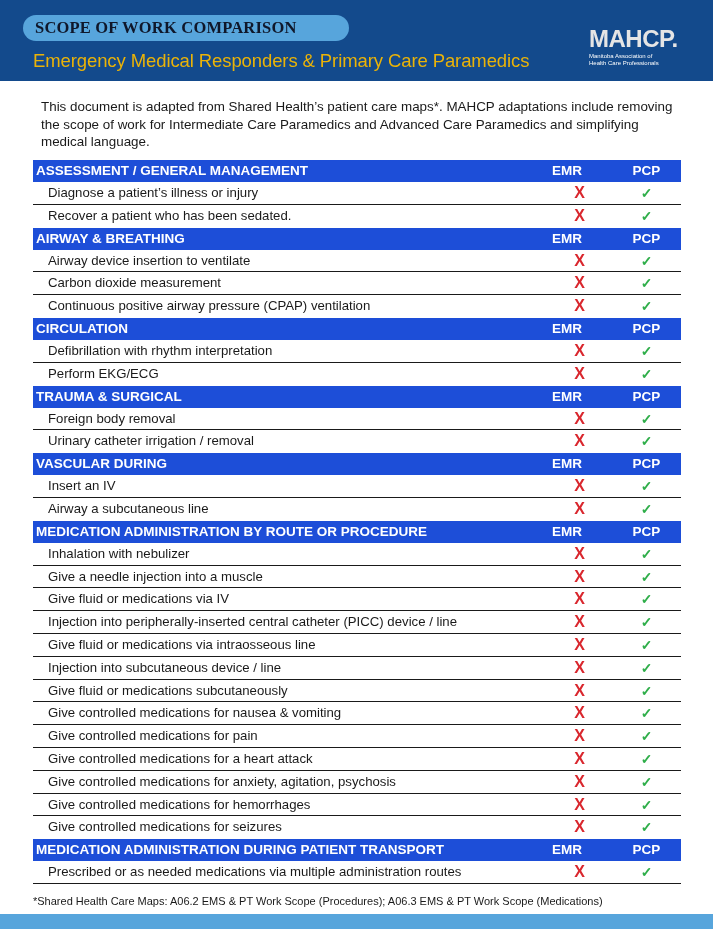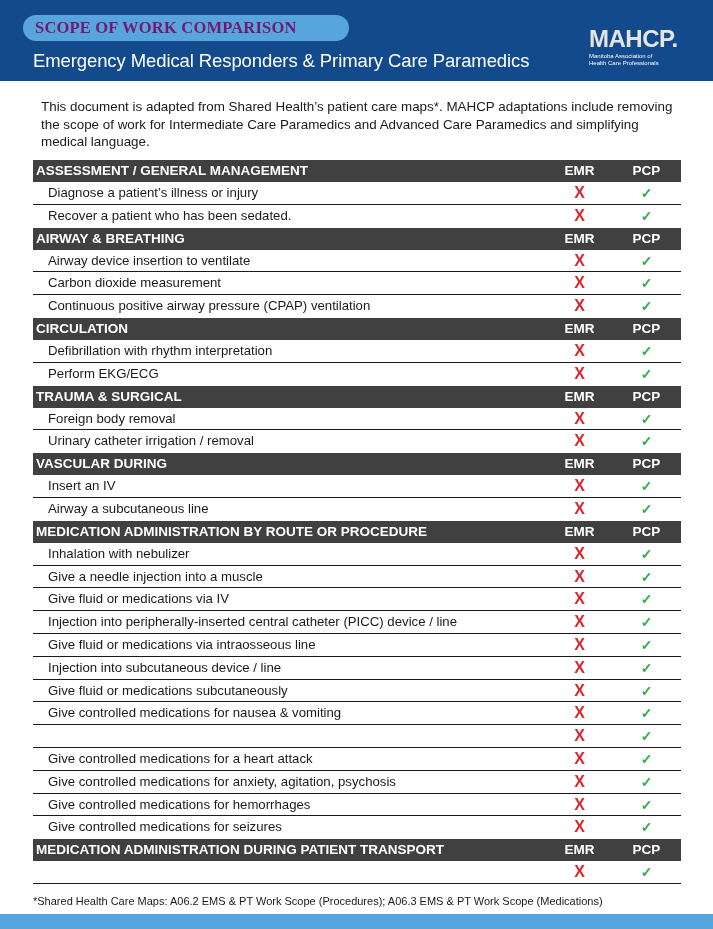--- a/index.html
+++ b/index.html
@@ -6,46 +6,46 @@
   html, body { width: 713px; height: 929px; background: #ffffff; overflow: hidden; }
   body { position: relative; font-family: "Liberation Sans", sans-serif; color: #1a1a1a; }
 
   .header {
     position: absolute; left: 0; top: 0; width: 713px; height: 81px;
     background: #134a8c;
   }
   .pill {
     position: absolute; left: 23px; top: 15px; width: 326px; height: 26px;
     background: #57a5dc; border-radius: 13px;
-    color: #701a75; font-family: "Liberation Serif", serif; font-weight: bold;
+    color: #0f172a; font-family: "Liberation Serif", serif; font-weight: bold;
     font-size: 16.5px; line-height: 26px; padding-left: 12px; letter-spacing: 0.2px;
   }
   .subtitle {
     position: absolute; left: 33px; top: 49px;
-    color: #ffffff; font-size: 18.5px; line-height: 24px; letter-spacing: -0.1px;
+    color: #eab308; font-size: 18.5px; line-height: 24px; letter-spacing: -0.1px;
   }
   .logo { position: absolute; left: 589px; top: 27px; width: 110px; }
   .logo-word {
     color: #e5e5e5; font-weight: bold; font-size: 24px; line-height: 24px; letter-spacing: -0.5px;
   }
   .logo-sub {
     color: #ffffff; font-size: 6px; line-height: 7px; margin-top: 2px; width: 100px;
   }
 
   .intro {
     position: absolute; left: 33px; top: 98px; width: 640px;
     font-size: 13.4px; line-height: 17.5px; color: #1a1a1a; margin-left: 8px;
   }
 
   .table { position: absolute; left: 33px; top: 160px; width: 648px; }
   .sec {
-    height: 22px; background: #404040; color: #ffffff; font-weight: bold;
+    height: 22px; background: #1d4ed8; color: #ffffff; font-weight: bold;
     font-size: 13.5px; line-height: 22px; position: relative; padding-left: 3px;
   }
-  .sec .c1 { position: absolute; left: 519px; width: 55px; text-align: center; top: 0; }
+  .sec .c1 { position: absolute; left: 519px; width: 55px; top: 0; }
   .sec .c2 { position: absolute; left: 586px; width: 55px; text-align: center; top: 0; }
 
   .row {
     height: 22.8px; position: relative; font-size: 13.2px; line-height: 22.8px;
     padding-left: 15px; color: #1a1a1a;
   }
   .row.bl { border-bottom: 1.5px solid #1a1a1a; }
   .row .c1 {
     position: absolute; left: 519px; width: 55px; text-align: center; top: 0;
     color: #d9272e; font-weight: bold; font-size: 16px;
@@ -98,23 +98,23 @@
     <div class="row"><span>Airway a subcutaneous line</span><span class="c1">X</span><span class="c2">✓</span></div>
     <div class="sec"><span>MEDICATION ADMINISTRATION BY ROUTE OR PROCEDURE</span><span class="c1">EMR</span><span class="c2">PCP</span></div>
     <div class="row bl"><span>Inhalation with nebulizer</span><span class="c1">X</span><span class="c2">✓</span></div>
     <div class="row bl"><span>Give a needle injection into a muscle</span><span class="c1">X</span><span class="c2">✓</span></div>
     <div class="row bl"><span>Give fluid or medications via IV</span><span class="c1">X</span><span class="c2">✓</span></div>
     <div class="row bl"><span>Injection into peripherally-inserted central catheter (PICC) device / line</span><span class="c1">X</span><span class="c2">✓</span></div>
     <div class="row bl"><span>Give fluid or medications via intraosseous line</span><span class="c1">X</span><span class="c2">✓</span></div>
     <div class="row bl"><span>Injection into subcutaneous device / line</span><span class="c1">X</span><span class="c2">✓</span></div>
     <div class="row bl"><span>Give fluid or medications subcutaneously</span><span class="c1">X</span><span class="c2">✓</span></div>
     <div class="row bl"><span>Give controlled medications for nausea &amp; vomiting</span><span class="c1">X</span><span class="c2">✓</span></div>
-    <div class="row bl"><span class="c1">X</span><span class="c2">✓</span></div>
+    <div class="row bl"><span>Give controlled medications for pain</span><span class="c1">X</span><span class="c2">✓</span></div>
     <div class="row bl"><span>Give controlled medications for a heart attack</span><span class="c1">X</span><span class="c2">✓</span></div>
     <div class="row bl"><span>Give controlled medications for anxiety, agitation, psychosis</span><span class="c1">X</span><span class="c2">✓</span></div>
     <div class="row bl"><span>Give controlled medications for hemorrhages</span><span class="c1">X</span><span class="c2">✓</span></div>
     <div class="row"><span>Give controlled medications for seizures</span><span class="c1">X</span><span class="c2">✓</span></div>
     <div class="sec"><span>MEDICATION ADMINISTRATION DURING PATIENT TRANSPORT</span><span class="c1">EMR</span><span class="c2">PCP</span></div>
-    <div class="row bl"><span class="c1">X</span><span class="c2">✓</span></div>
+    <div class="row bl"><span>Prescribed or as needed medications via multiple administration routes</span><span class="c1">X</span><span class="c2">✓</span></div>
   </div>
 
 <div class="footnote">*Shared Health Care Maps: A06.2 EMS &amp; PT Work Scope (Procedures); A06.3 EMS &amp; PT Work Scope (Medications)</div>
 <div class="bottom-bar"></div>
 
 </body></html>

